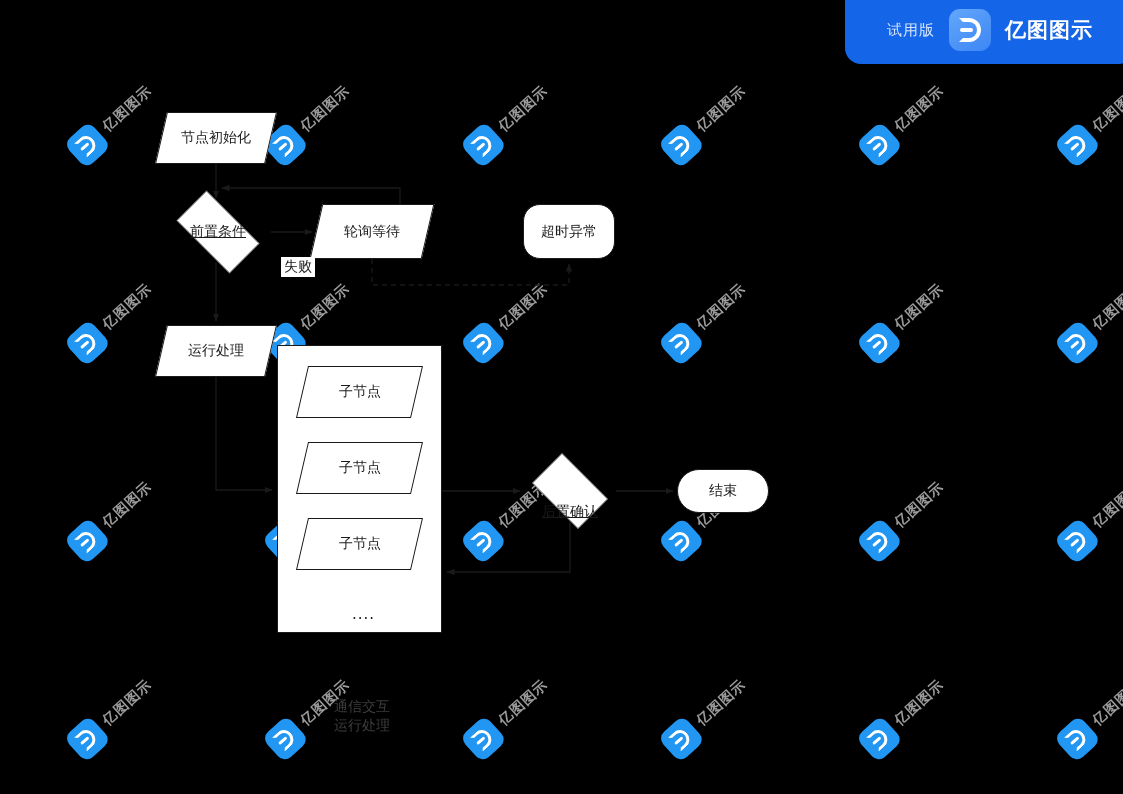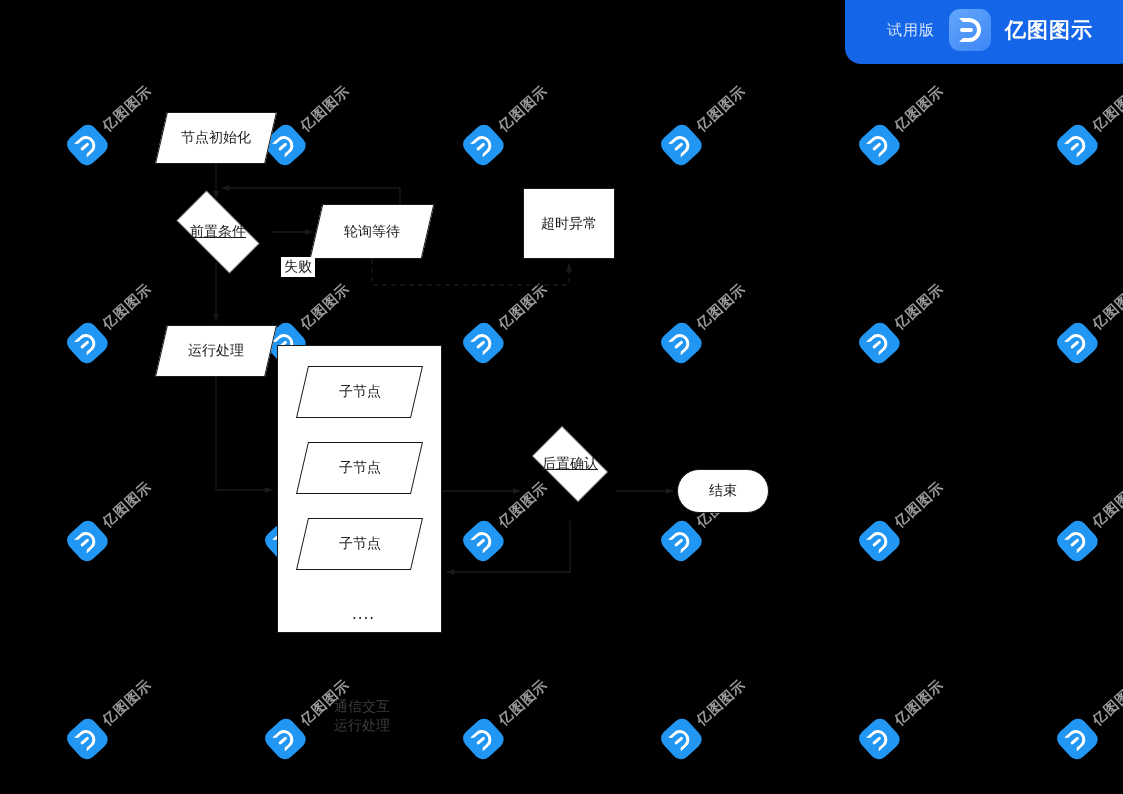--- a/index.html
+++ b/index.html
@@ -375,41 +375,41 @@
 
   <div class="node shape-diamond" style="left:165px; top:202px; width:106px; height:60px;">
     <div class="dia-bg"></div>
     <span>前置条件</span>
   </div>
 
   <div class="node shape-parallelogram" style="left:316px; top:204px; width:112px; height:55px;">
     <span>轮询等待</span>
   </div>
 
-  <div class="node shape-rect" style="left:523px; top:188px; width:92px; height:71px;">
+  <div class="node shape-rect" style="left:523px; top:204px; width:92px; height:55px;border-radius:17px;">
     <span>超时异常</span>
   </div>
 
   <div class="node shape-parallelogram" style="left:161px; top:325px; width:110px; height:52px;">
     <span>运行处理</span>
   </div>
 
   <div class="node shape-parallelogram" style="left:302px; top:366px; width:115px; height:52px;">
     <span>子节点</span>
   </div>
 
   <div class="node shape-parallelogram" style="left:302px; top:442px; width:115px; height:52px;">
     <span>子节点</span>
   </div>
 
   <div class="node shape-parallelogram" style="left:302px; top:518px; width:115px; height:52px;">
     <span>子节点</span>
   </div>
 
-  <div class="node shape-diamond" style="left:524px; top:434px; width:92px; height:60px;">
+  <div class="node shape-diamond" style="left:524px; top:461px; width:92px; height:60px;align-items:flex-end;">
     <div class="dia-bg"></div>
     <span>后置确认</span>
   </div>
 
   <div class="node shape-stadium" style="left:677px; top:469px; width:92px; height:44px;">
     <span>结束</span>
   </div>
 
   <div class="edge-label" style="left:281px; top:221px;margin-top:36px;">失败</div>
 

